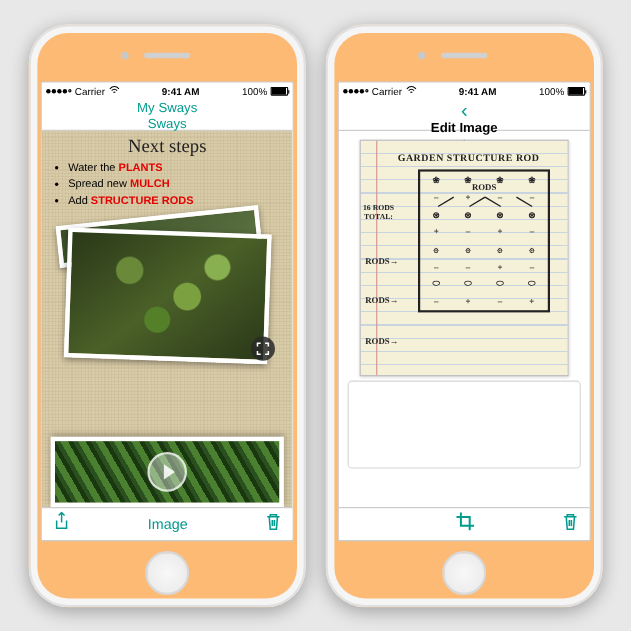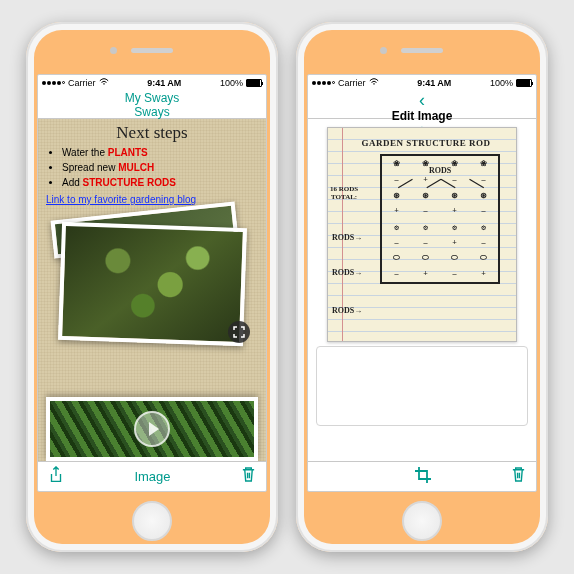--- a/index.html
+++ b/index.html
@@ -267,21 +267,20 @@
       <span class="nav-teal">Sways</span>
     </div>
     <div class="content">
       <div class="burlap">
         <div class="title-cursive">Next steps</div>
         <ul class="bullets">
           <li><span>Water the </span><span class="redbold">PLANTS</span></li>
           <li><span>Spread new </span><span class="redbold">MULCH</span></li>
           <li><span>Add </span><span class="redbold">STRUCTURE RODS</span></li>
         </ul>
-        <a class="bluelink">Link to my favorite gardening blog</a>
         <div class="photo-stack">
           <div class="photo back"></div>
           <div class="photo front"></div>
           <div class="expand-icon">
             <svg viewBox="0 0 12 12">
                 <path d="M1 4V1h3 M11 4V1H8 M1 8v3h3 M11 8v3H8" stroke="#fff" fill="none" stroke-width="1.5"></path>
               </svg>
           </div>
         </div>
       </div>

